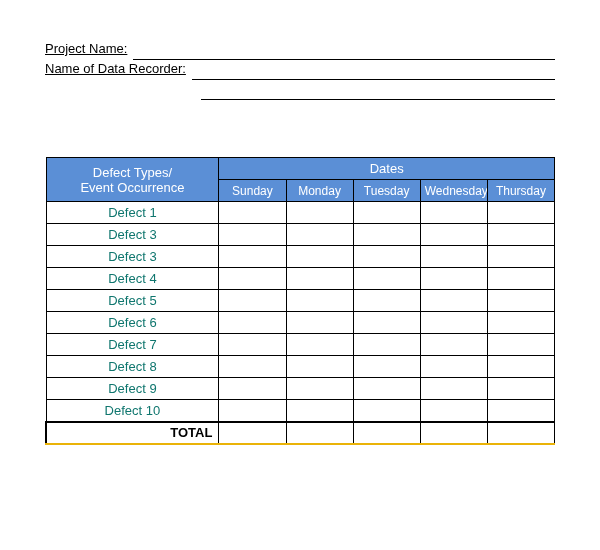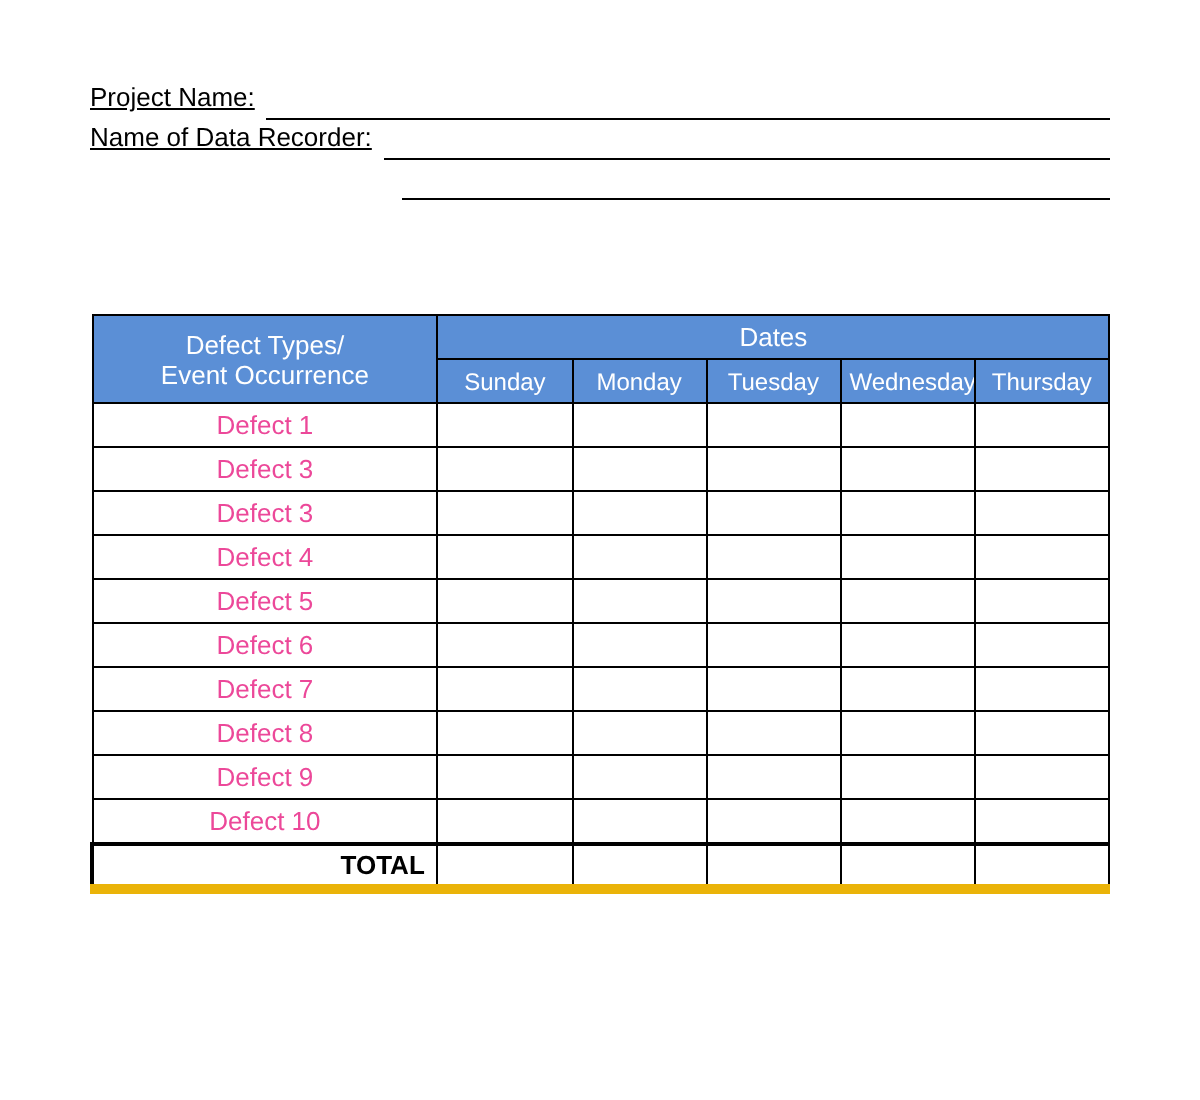--- a/index.html
+++ b/index.html
@@ -63,31 +63,31 @@
 
   th.hblue {
     background: #5b8fd6;
     color: #fff;
     font-weight: normal;
   }
   th.hblue.small {
     font-size: 12px;
   }
   td.defect-name {
-    color: #ec4899;
+    color: #0f766e;
     text-align: center;
   }
   tr.total td.total-label {
     font-weight: bold;
     text-align: right;
     padding-right: 6px;
   }
   tr.total td {
     border-top: 2px solid #000;
-    border-bottom: 5px solid #eab308;
+    border-bottom: 2px solid #eab308;
   }
   tr.total td.total-label {
     border-left: 2px solid #000;
   }
   tr.total td:first-of-type + td,
   tr.total td:last-child {
     border-right-width: 1px;
   }
 </style>
 </head>

